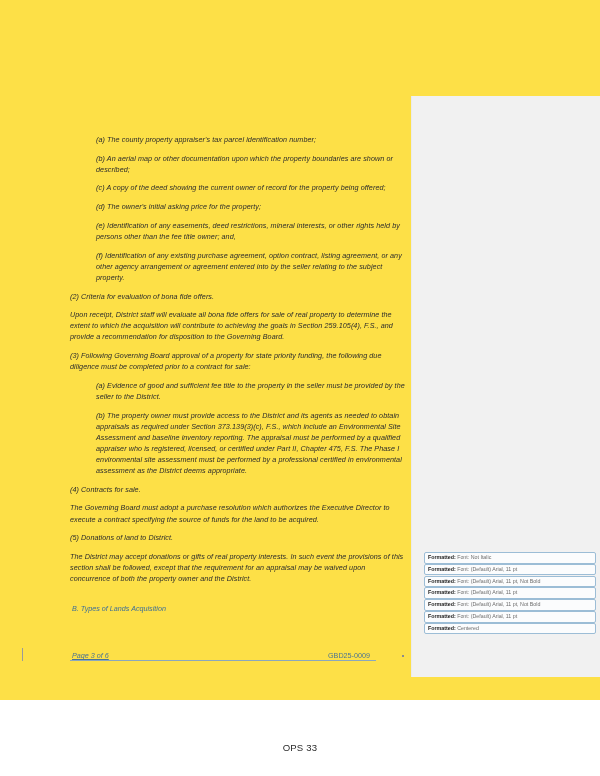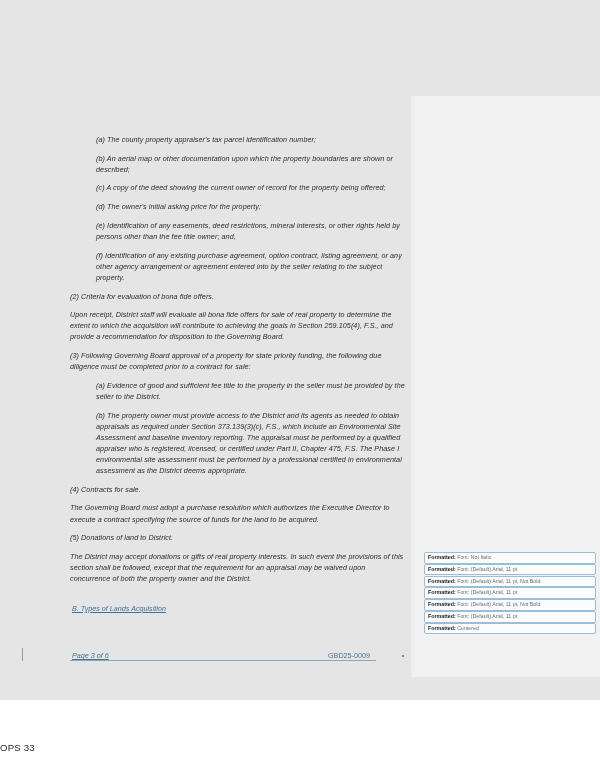--- a/index.html
+++ b/index.html
@@ -16,21 +16,21 @@
     -webkit-font-smoothing: antialiased;
   }
 
   
   #page-sheet {
     position: absolute;
     left: 0;
     top: 0;
     width: 600px;
     height: 700px;
-    background: #e5e5e5;
+    background: #fde047;
   }
 
   
   #markup-margin {
     position: absolute;
     left: 411px;
     top: 96px;
     width: 189px;
     height: 581px;
     background: #f1f1f1;
@@ -57,21 +57,20 @@
   .para.indent {
     margin-left: 26px;
   }
 
   
   .ins-heading {
     font-style: italic;
     font-size: 7.2px;
     line-height: 11.1px;
     color: #3f6f96;
-    text-decoration: underline;
     margin: 11px 0 0 2px;
     display: inline-block;
   }
 
   
   #footer {
     position: absolute;
     left: 0;
     top: 646px;
     width: 600px;
@@ -149,21 +148,21 @@
   .balloon .bl-value {
     color: #6d6d6d;
   }
 
   
   #bottom-label {
     position: absolute;
     left: 0;
     top: 742px;
     width: 600px;
-    text-align: left;
+    text-align: center;
     font-size: 9.6px;
     color: #2a2a2a;
     letter-spacing: 0.02em;
   }
 </style>
 </head>
 <body>
 
 <div id="page-sheet">
 

